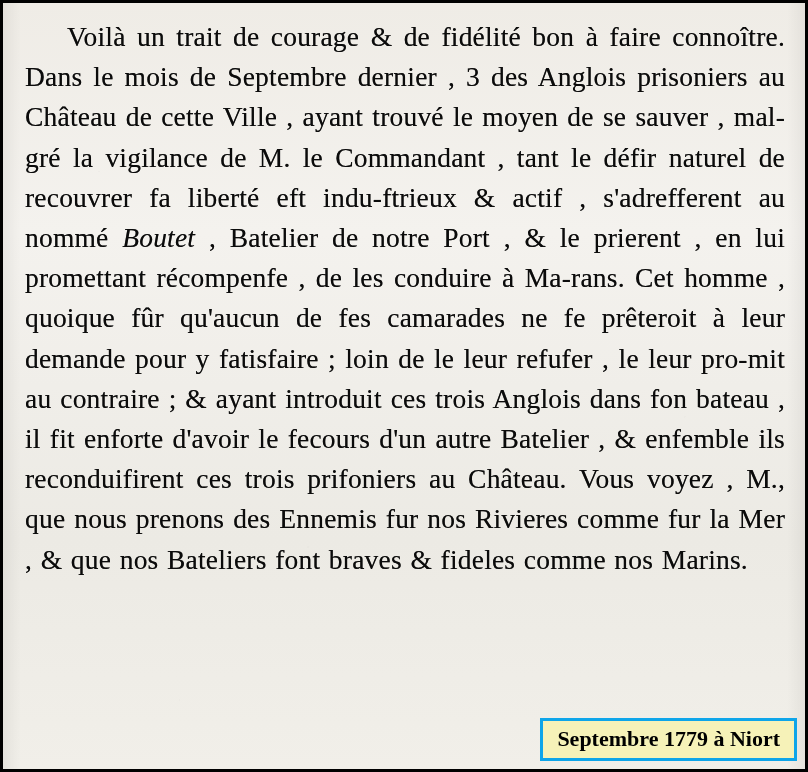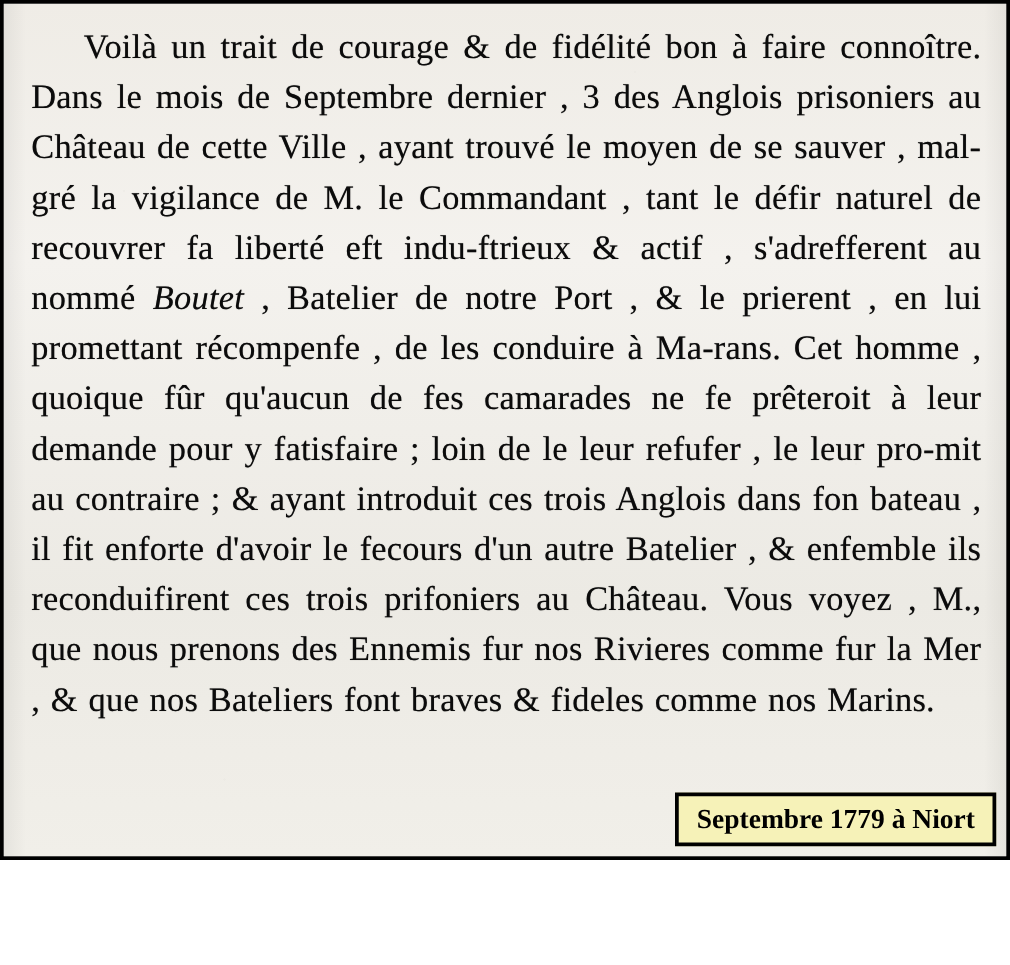--- a/index.html
+++ b/index.html
@@ -8,21 +8,21 @@
     background: #ffffff;
   }
   body {
     width: 808px;
     height: 772px;
     font-family: "Liberation Serif", serif;
   }
   .page {
     position: relative;
     width: 808px;
-    height: 688px;
+    height: 772px;
     box-sizing: border-box;
     background: #f2f0ec;
     border: 3px solid #000000;
     overflow: hidden;
   }
   .scan {
     position: absolute;
     top: 0;
     left: 0;
     right: 0;
@@ -52,21 +52,21 @@
     text-shadow: 0 0 0.6px rgba(0,0,0,0.55);
   }
   .article p .it {
     font-style: italic;
   }
   .caption-box {
     position: absolute;
     right: 8px;
     bottom: 8px;
     background: #f6f2b8;
-    border: 3px solid #000000;
+    border: 3px solid #0ea5e9;
     padding: 5px 14px 6px 14px;
     box-sizing: border-box;
   }
   .caption-box .caption-text {
     font-family: "Liberation Serif", serif;
     font-weight: bold;
     font-size: 22px;
     line-height: 26px;
     color: #000000;
     white-space: nowrap;

